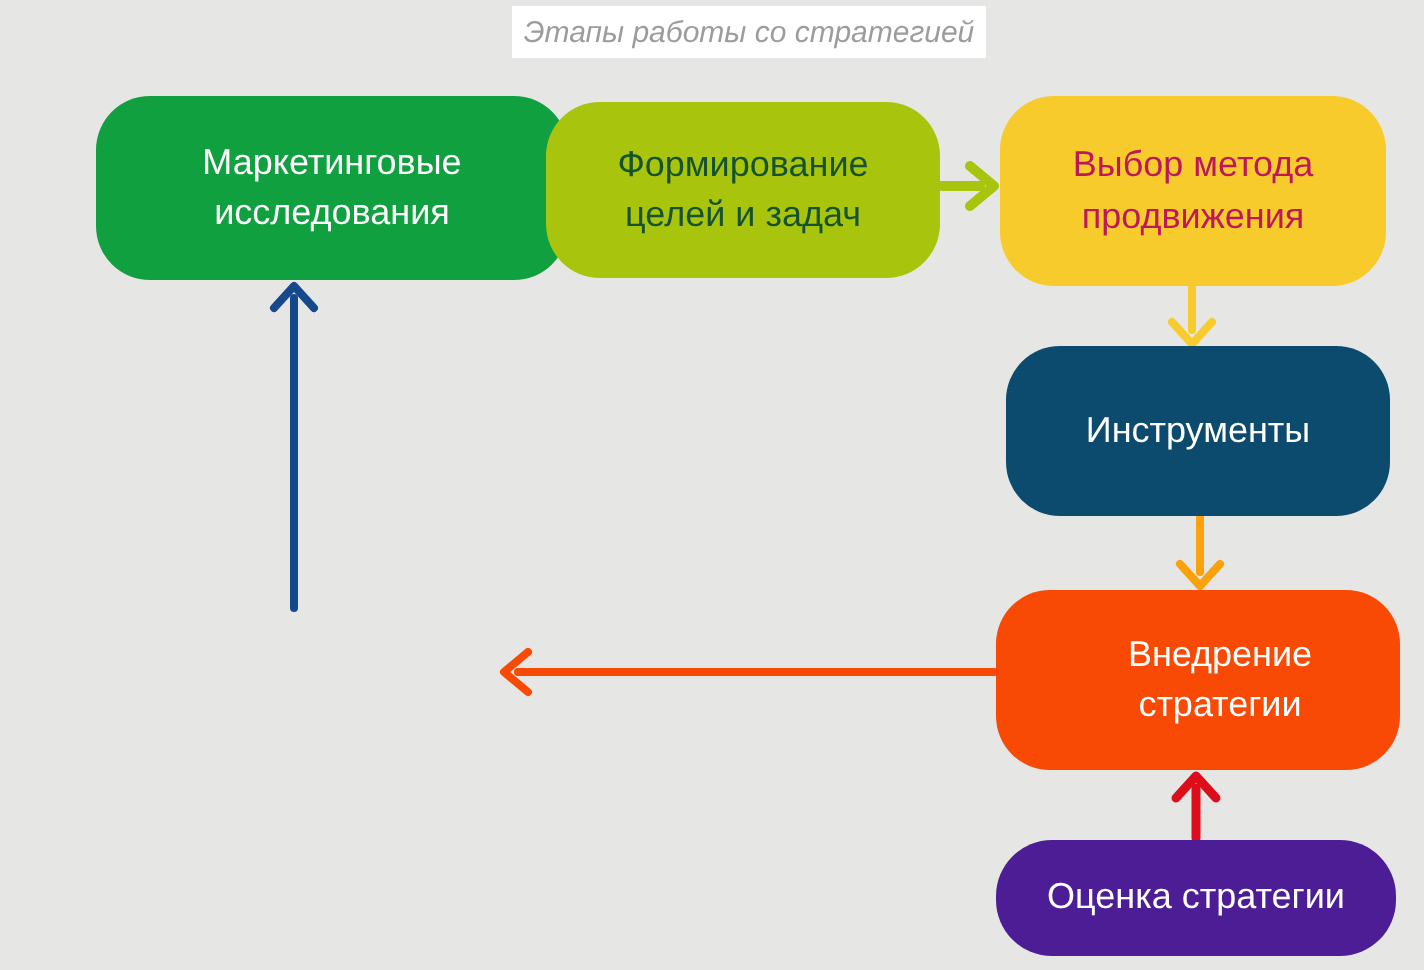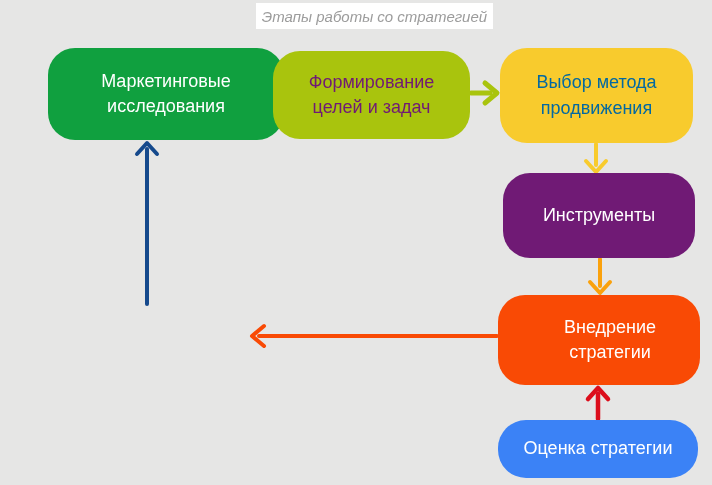--- a/index.html
+++ b/index.html
@@ -78,34 +78,34 @@
     <g stroke-width="4" stroke="#15498c">
       <line x1="147" y1="304" x2="147" y2="149"></line>
       <path d="M137 154 L147 143 L157 154"></path>
     </g>
   </svg>
 
   <div class="node node-marketing" style="background: rgb(16, 160, 63); color: rgb(255, 255, 255);">
     <span>Маркетинговые исследования</span>
   </div>
 
-  <div class="node node-goals" style="background: rgb(169, 196, 13); color: #701a75;">
+  <div class="node node-goals" style="background: rgb(169, 196, 13); color: #14532d;">
     <span>Формирование целей и задач</span>
   </div>
 
-  <div class="node node-method" style="background: rgb(248, 203, 45); color: #0369a1;">
+  <div class="node node-method" style="background: rgb(248, 203, 45); color: #be185d;">
     <span>Выбор метода продвижения</span>
   </div>
 
-  <div class="node node-tools" style="background: #701a75; color: rgb(255, 255, 255);">
+  <div class="node node-tools" style="background: #0c4a6e; color: rgb(255, 255, 255);">
     <span>Инструменты</span>
   </div>
 
   <div class="node node-implement" style="background: rgb(249, 74, 5); color: rgb(255, 255, 255); padding-left: 32px;">
     <span>Внедрение стратегии</span>
   </div>
 
-  <div class="node node-evaluate" style="background: #3b82f6; color: rgb(255, 255, 255);">
+  <div class="node node-evaluate" style="background: #4c1d95; color: rgb(255, 255, 255);">
     <span>Оценка стратегии</span>
   </div>
 
 
 </div>
 
 </body></html>

